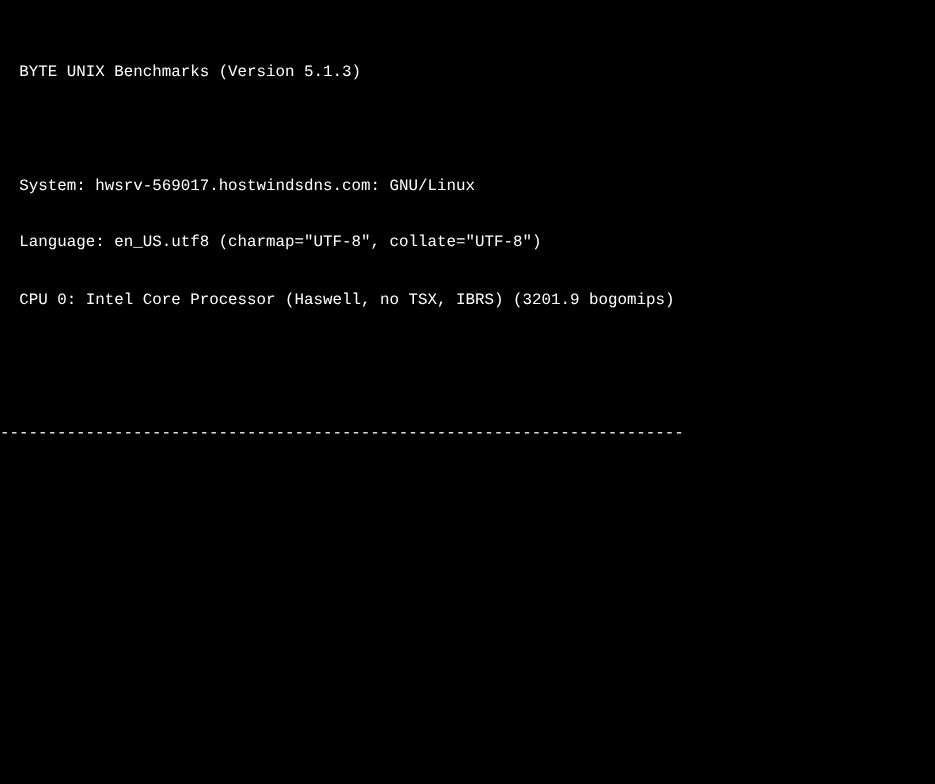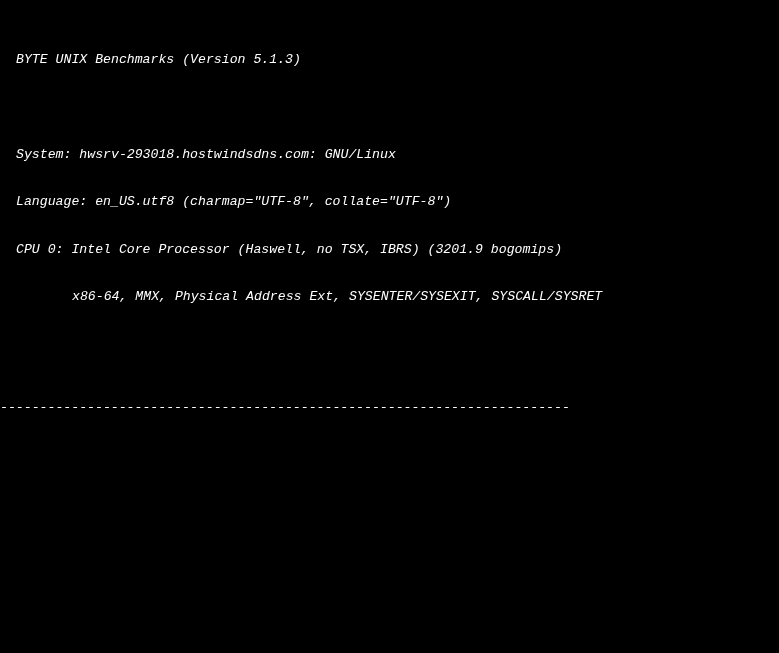--- a/index.html
+++ b/index.html
@@ -11,34 +11,33 @@
     font-size: 13.2px;
     line-height: 1.2;
     width: 779px;
     height: 653px;
     overflow: hidden;
   }
   .terminal {
     padding: 4px 0 0 0;
     white-space: pre;
   }
-  .line { white-space: pre; font-style: italic; }
+  .line { white-space: pre; }
   .indent1 { padding-left: 16px; }
 </style>
 </head>
 <body>
 
 <div class="terminal">
 
   <div class="line indent1">BYTE UNIX Benchmarks (Version 5.1.3)</div>
   <div class="line"> </div>
-  <div class="line indent1">System: hwsrv-293018.hostwindsdns.com: GNU/Linux</div>
+  <div class="line indent1">System: hwsrv-569017.hostwindsdns.com: GNU/Linux</div>
   <div class="line indent1">Language: en_US.utf8 (charmap="UTF-8", collate="UTF-8")</div>
   <div class="line indent1">CPU 0: Intel Core Processor (Haswell, no TSX, IBRS) (3201.9 bogomips)</div>
-  <div class="line indent1" style="padding-left:72px">x86-64, MMX, Physical Address Ext, SYSENTER/SYSEXIT, SYSCALL/SYSRET</div>
   <div class="line"> </div>
 
   <div class="line">------------------------------------------------------------------------</div>
   
 
   
   
 
   
   

